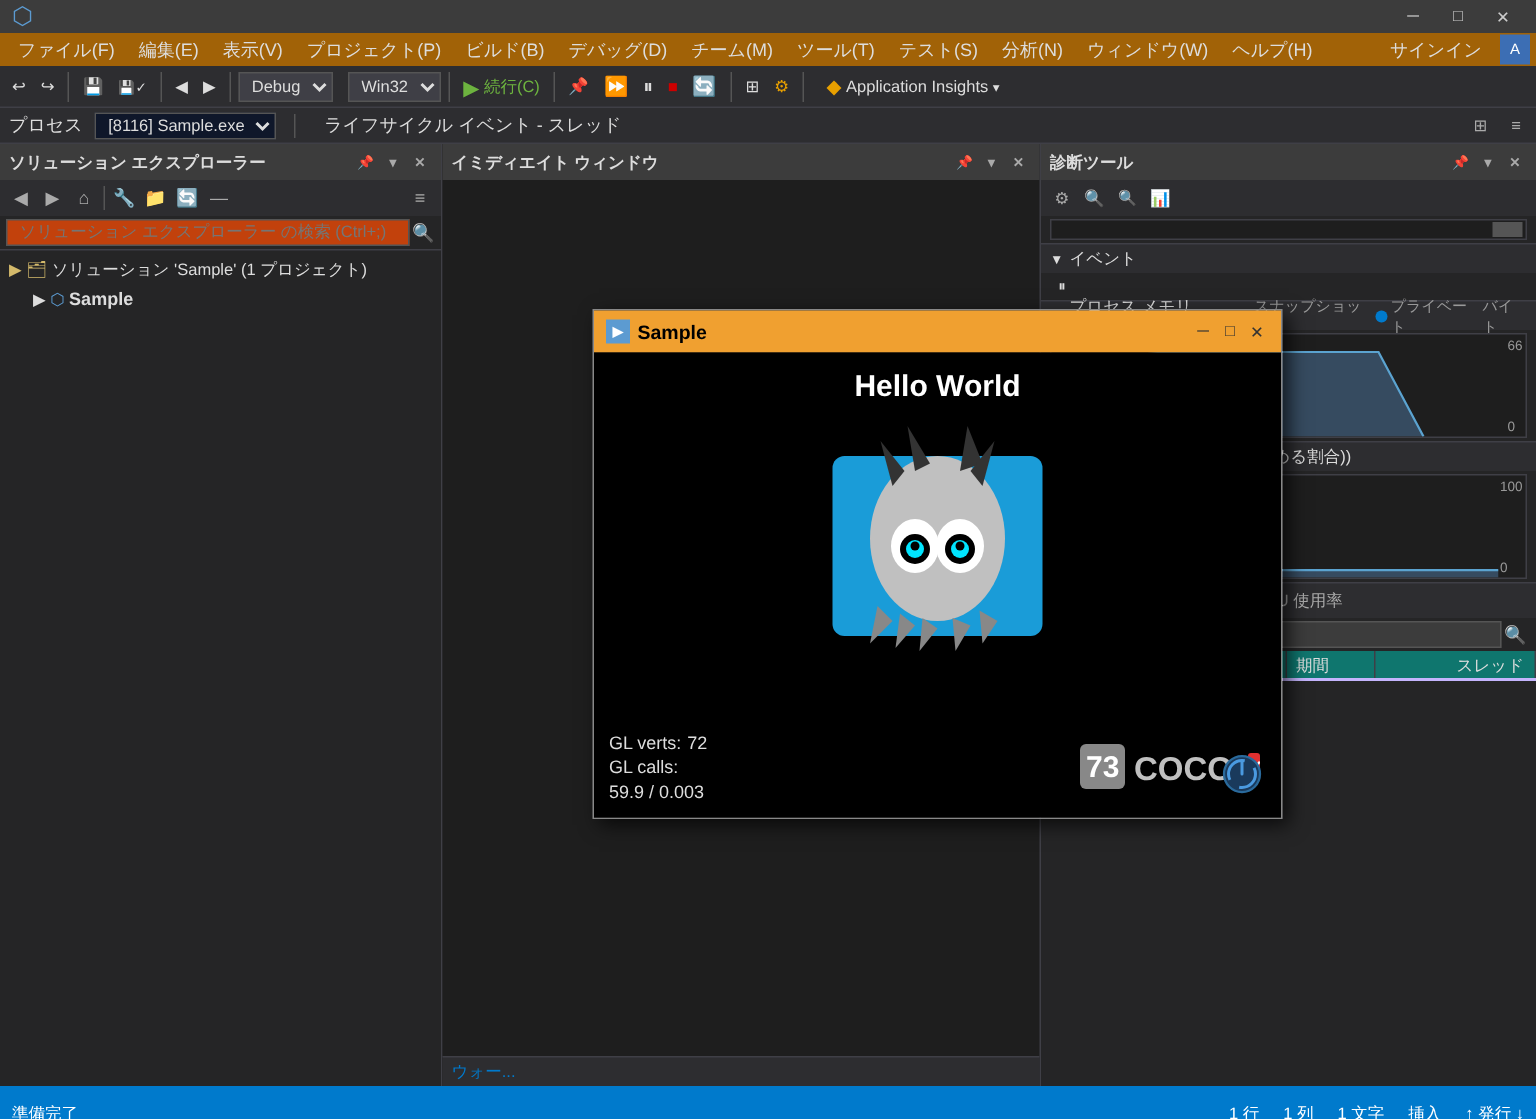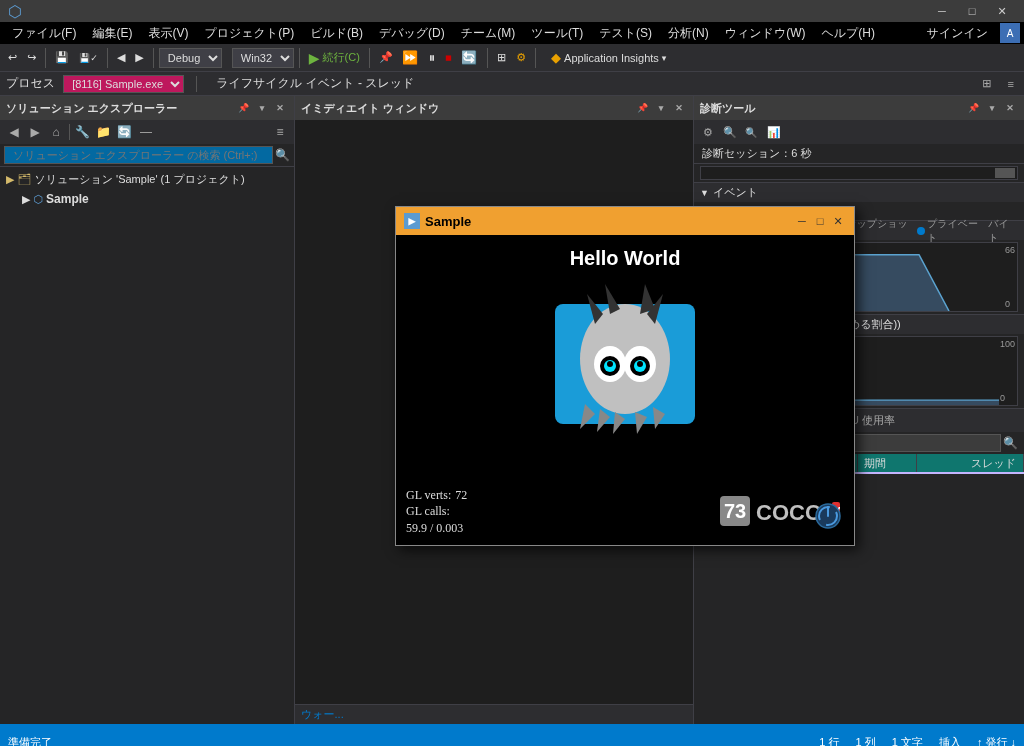--- a/index.html
+++ b/index.html
@@ -27,21 +27,21 @@
     .title-bar-left { display: flex; align-items: center; gap: 6px; }
     .title-bar-controls { display: flex; gap: 2px; }
     .title-btn {
       width: 28px; height: 22px;
       display: flex; align-items: center; justify-content: center;
       color: #ccc; font-size: 11px; cursor: pointer;
     }
 
     
     .menu-bar {
-      background: #000000;
+      background: #a16207;
       height: 22px;
       display: flex;
       align-items: center;
       padding: 0 4px;
       color: #ddd;
       font-size: 12px;
     }
     .menu-item {
       padding: 2px 8px;
       cursor: pointer;
@@ -97,21 +97,21 @@
       height: 24px;
       display: flex;
       align-items: center;
       padding: 0 6px;
       border-bottom: 1px solid #3f3f46;
       gap: 8px;
       color: #ddd;
       font-size: 12px;
     }
     .process-select {
-      background: #be185d;
+      background: #0f172a;
       border: 1px solid #555;
       color: #ddd;
       font-size: 11px;
       height: 18px;
       padding: 0 4px;
     }
 
     
     .main-area {
       display: flex;
@@ -157,21 +157,21 @@
       display: flex; align-items: center; justify-content: center;
       color: #aaa; font-size: 12px; cursor: pointer;
     }
     .search-bar {
       display: flex; align-items: center;
       padding: 2px 4px;
       background: #252526;
       border-bottom: 1px solid #3f3f46;
     }
     .search-input {
-      background: #0369a1;
+      background: #c2410c;
       border: 1px solid #555;
       color: #ddd;
       font-size: 11px;
       height: 18px;
       flex: 1;
       padding: 0 8px;
     }
     .tree-view {
       flex: 1;
       padding: 2px;
@@ -239,21 +239,21 @@
     .cocos-logo {
       width: 160px;
       height: 160px;
       margin-top: 4px;
     }
     .gl-stats {
       position: absolute;
       bottom: 8px;
       left: 10px;
       color: #ddd;
-      font-family: Liberation Serif, serif;
+      font-family: Liberation Sans, sans-serif;
       font-size: 12px;
       line-height: 1.4;
     }
     .cocos-brand {
       position: absolute;
       bottom: 12px;
       right: 14px;
     }
 
     
@@ -636,23 +636,20 @@
         <div class="panel-ctrl-btn">✕</div>
       </div>
     </div>
     <div class="diag-toolbar">
       <div class="diag-tb-btn">⚙</div>
       <div class="diag-tb-btn">🔍</div>
       <div class="diag-tb-btn" style="font-size:10px;">🔍</div>
       <div class="diag-tb-btn">📊</div>
     </div>
 
-    <div class="diag-session">
-      <span>診断セッション：6 秒</span>
-    </div>
 
     <div style="margin:2px 6px;position:relative;">
       <div style="height:14px;background:#1e1e1e;border:1px solid #3f3f46;position:relative;">
         <div style="position:absolute;right:2px;top:1px;width:20px;height:10px;background:#555;"></div>
       </div>
     </div>
 
     <div class="section-header">
       <span class="arrow">▼</span>
       <span>イベント</span>

